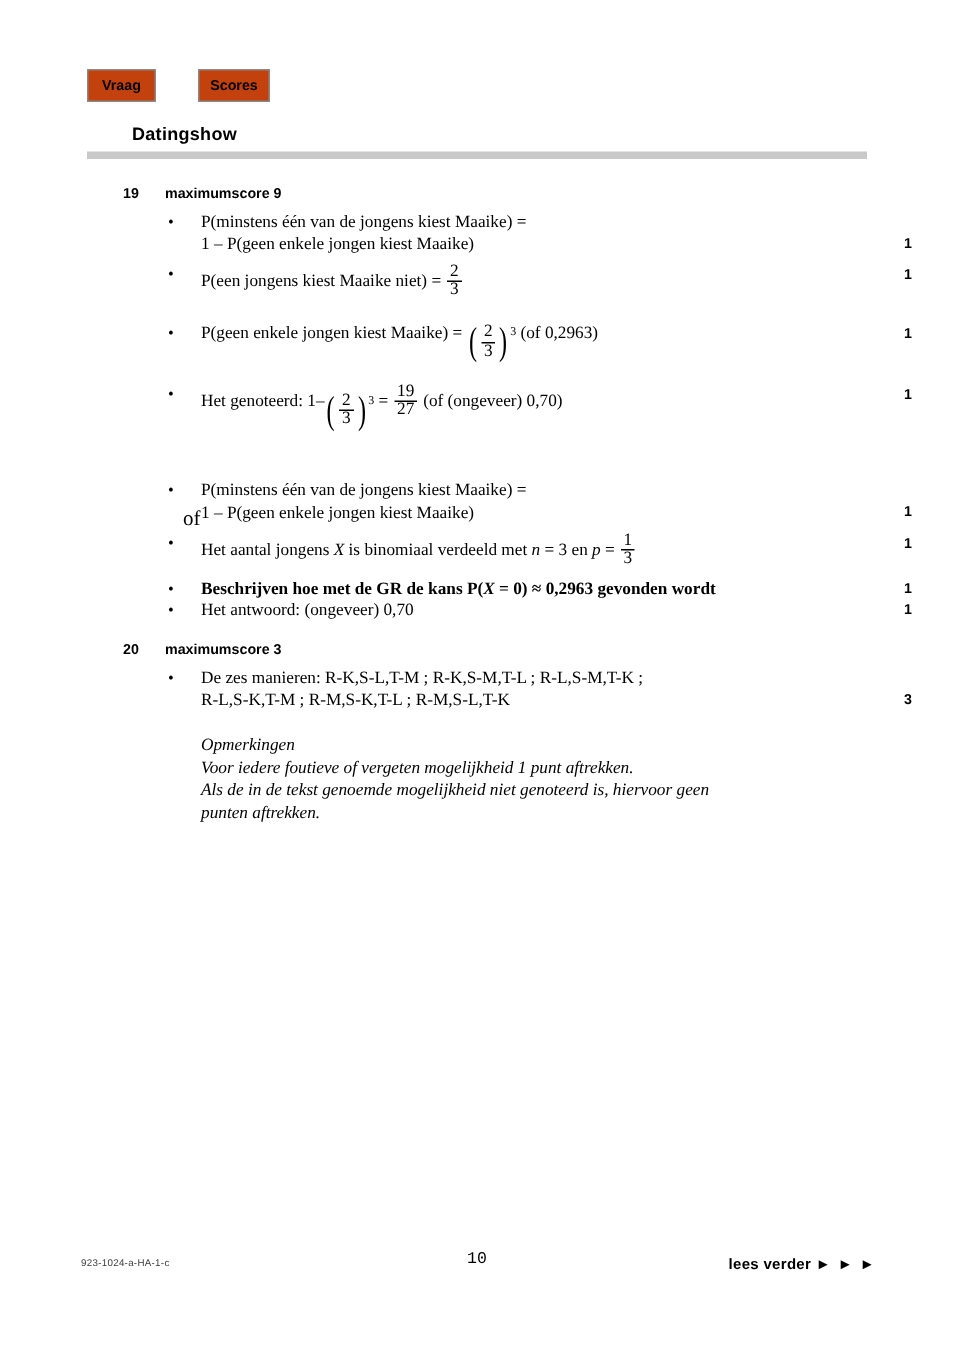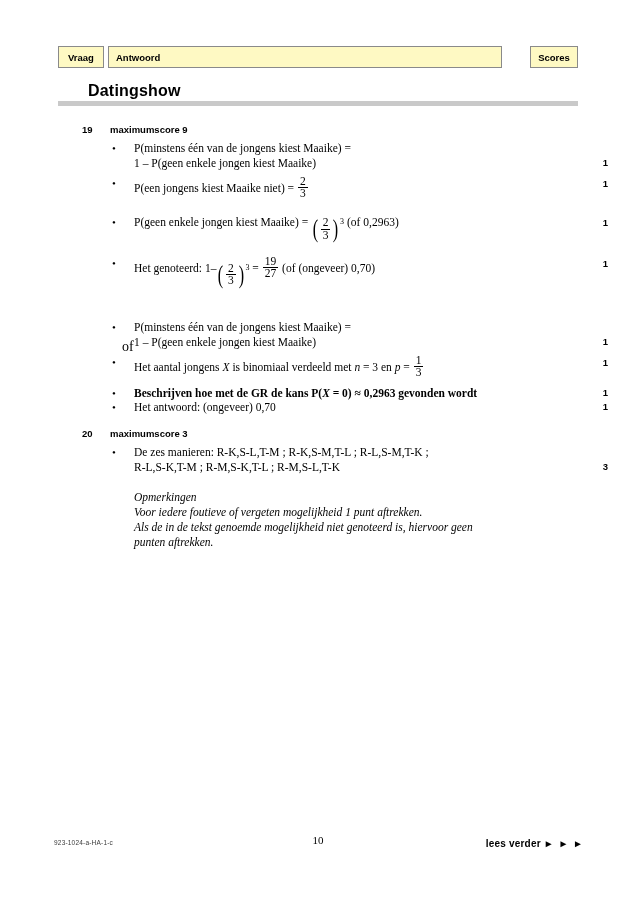--- a/index.html
+++ b/index.html
@@ -29,34 +29,34 @@
   }
   .hdr-box {
     border: 1px solid #8a8a8a;
     box-sizing: border-box;
     display: flex;
     align-items: center;
     font-family: "Liberation Sans", sans-serif;
     font-weight: bold;
     font-size: 9.5px;
     color: #000;
-    background: #fef9c3;
+    background: #c2410c;
   }
   .hdr-vraag   { width: 46px; justify-content: center; }
   .hdr-antwoord{ flex: 1 1 auto; padding-left: 7px; }
   .hdr-scores  { width: 48px; justify-content: center; margin-left: 24px; }
 
   
   .section-title {
     position: absolute;
     left: 88px;
     top: 82px;
     font-family: "Liberation Sans", sans-serif;
     font-weight: bold;
-    font-size: 16px;
+    font-size: 12px;
     letter-spacing: 0.2px;
   }
   .title-rule {
     position: absolute;
     left: 58px;
     top: 101px;
     width: 520px;
     height: 5px;
     background: #c9c9c9;
   }
@@ -172,21 +172,21 @@
     font-size: 6.5px;
     color: #3a3a3a;
     letter-spacing: 0.2px;
   }
   .footer-page {
     position: absolute;
     left: 0;
     top: 834px;
     width: 636px;
     text-align: center;
-    font-family: Liberation Serif, serif;
+    font-family: Liberation Mono, monospace;
     font-size: 11px;
     color: #000;
   }
   .footer-next {
     position: absolute;
     right: 52px;
     top: 838px;
     font-family: "Liberation Sans", sans-serif;
     font-weight: bold;
     font-size: 10px;
@@ -194,23 +194,20 @@
     letter-spacing: 0.2px;
   }
   .footer-next .arrows { letter-spacing: 1px; }
 </style>
 </head>
 <body>
 
 <div class="header-row">
   <div class="hdr-box hdr-vraag">
     <span>Vraag</span>
-  </div>
-  <div class="hdr-box hdr-antwoord">
-    <span>Antwoord</span>
   </div>
   <div class="hdr-box hdr-scores">
     <span>Scores</span>
   </div>
 </div>
 
 <div class="section-title">Datingshow</div>
 <div class="title-rule"></div>
 
 <div class="qblock" style="top:124px;">

